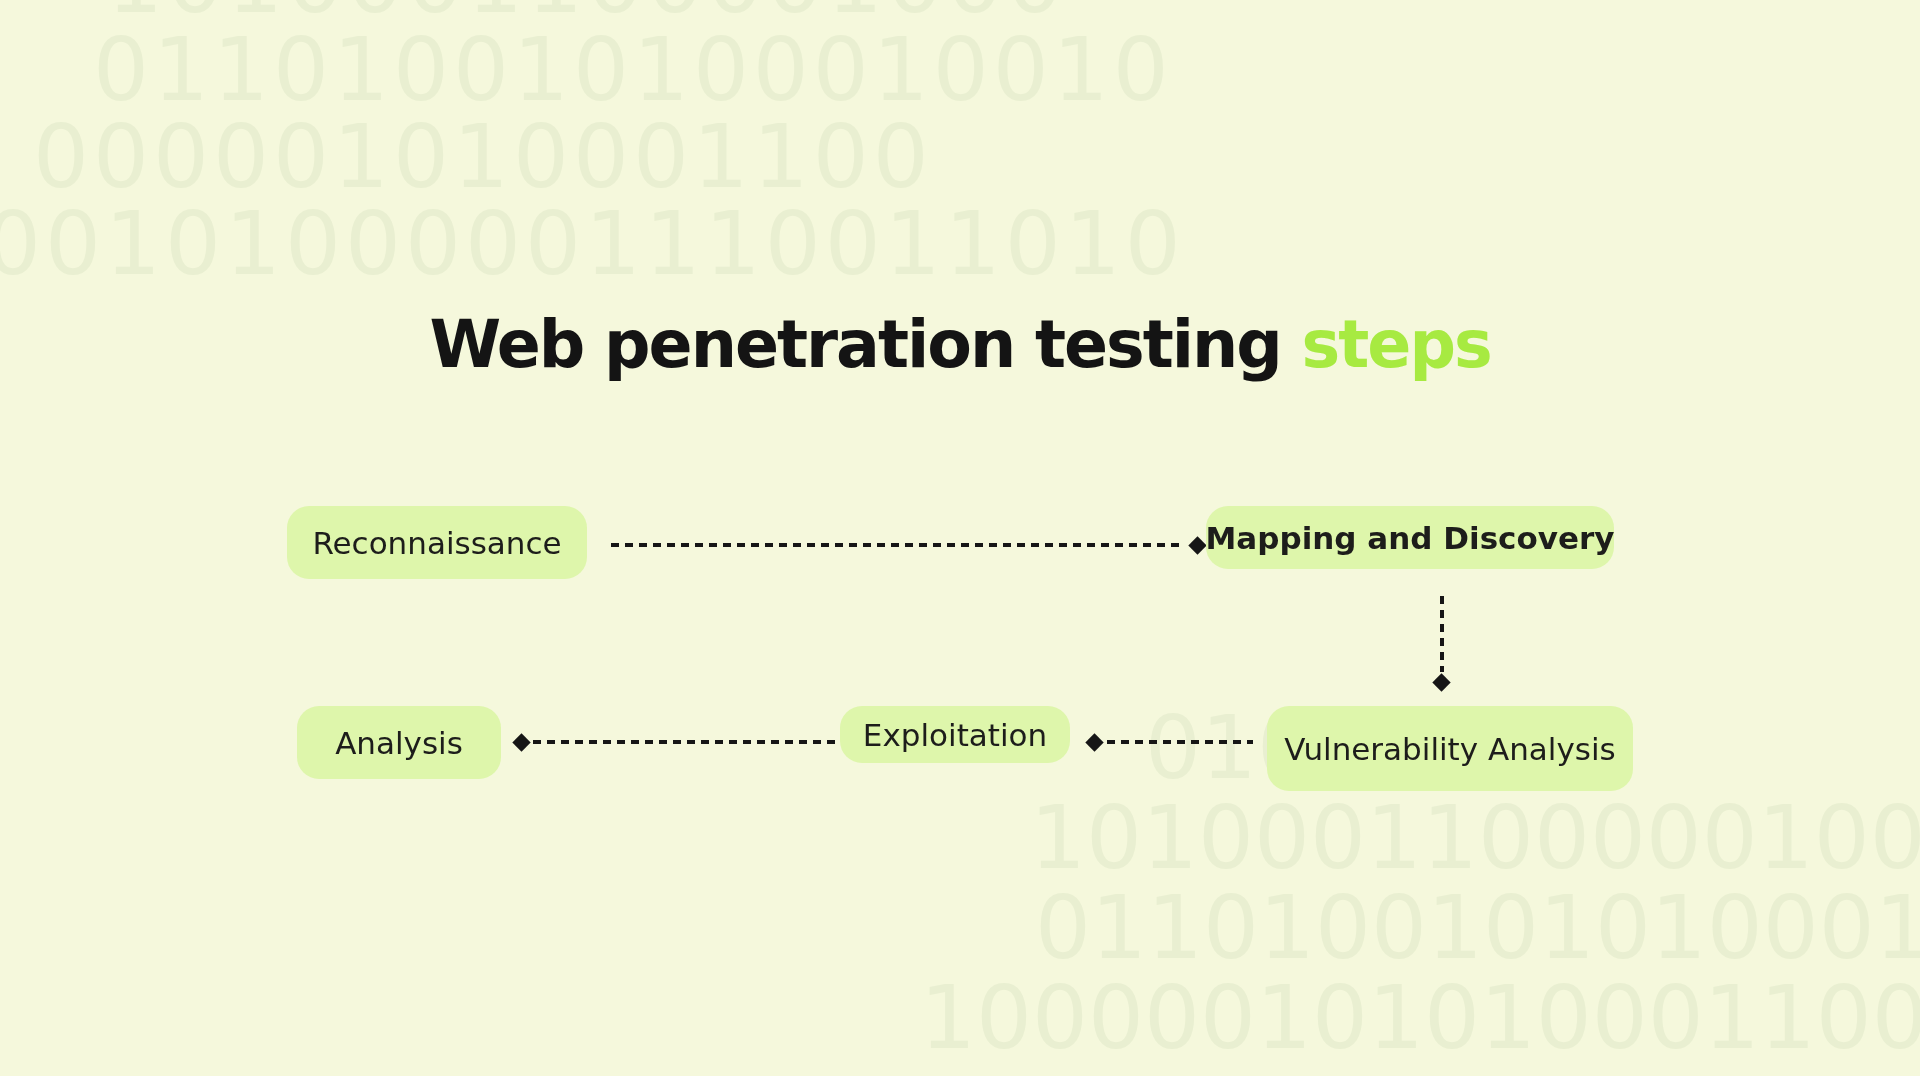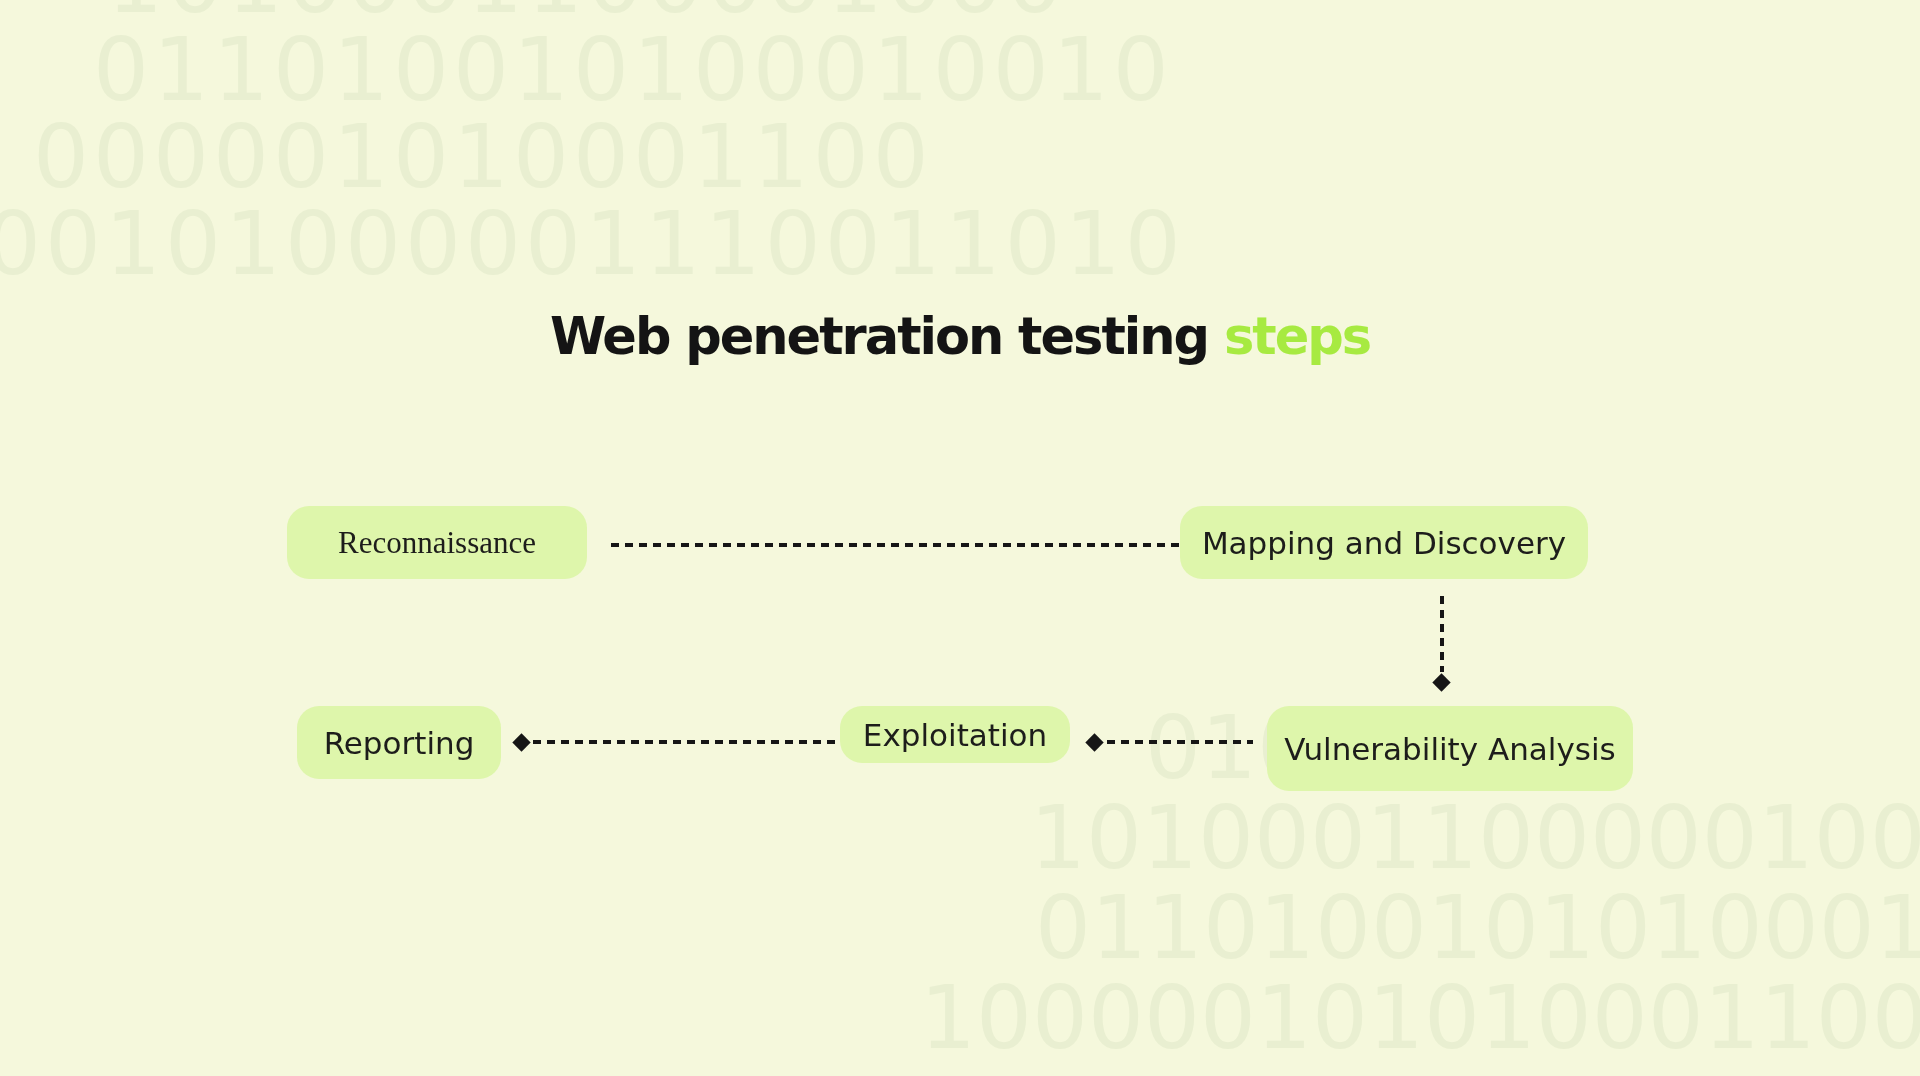--- a/index.html
+++ b/index.html
@@ -23,21 +23,21 @@
   }
   .binary-top { letter-spacing: 4px; }
   .binary-bottom { letter-spacing: 0px; }
 
   
   .title {
     position: absolute;
     top: 307px; left: 0;
     width: 1920px;
     text-align: center;
-    font-size: 51px;
+    font-size: 65px;
     font-weight: bold;
     letter-spacing: -2px;
     color: #141414;
     z-index: 2;
     white-space: nowrap;
   }
   .title .accent { color: #a7ea41; }
 
   
   .node {
@@ -46,22 +46,22 @@
     border-radius: 22px;
     display: flex;
     align-items: center;
     justify-content: center;
     font-size: 31px;
     font-weight: 400;
     color: #1d1d1b;
     z-index: 2;
     white-space: nowrap;
   }
-  .node-reconnaissance { left: 287px; top: 506px; width: 300px; height: 73px; font-family: Liberation Serif, serif; }
-  .node-mapping        { left: 1180px; top: 506px; width: 408px; height: 73px; }
+  .node-reconnaissance { left: 287px; top: 506px; width: 300px; height: 73px; }
+  .node-mapping        { left: 1206px; top: 506px; width: 408px; height: 63px; font-weight: bold; }
   .node-vulnerability  { left: 1267px; top: 706px; width: 366px; height: 85px; }
   .node-exploitation   { left: 840px;  top: 706px; width: 230px; height: 57px; }
   .node-reporting      { left: 297px;  top: 706px; width: 204px; height: 73px; }
 
   
   .dash-h {
     position: absolute;
     height: 4px;
     background-image: repeating-linear-gradient(to right, #161616 0 8px, transparent 8px 14px);
     z-index: 1;
@@ -107,13 +107,13 @@
 <div class="dash-h" style="left:1107px; top:740px; width:146px"></div>
 <div class="diamond" style="left:1088px; top:736px"></div>
 
 <div class="dash-h" style="left:533px; top:740px; width:303px"></div>
 <div class="diamond" style="left:515px; top:736px"></div>
 
 <div class="node node-reconnaissance">Reconnaissance</div>
 <div class="node node-mapping">Mapping and Discovery</div>
 <div class="node node-vulnerability">Vulnerability Analysis</div>
 <div class="node node-exploitation">Exploitation</div>
-<div class="node node-reporting">Reporting</div>
+<div class="node node-reporting">Analysis</div>
 
 </body></html>

